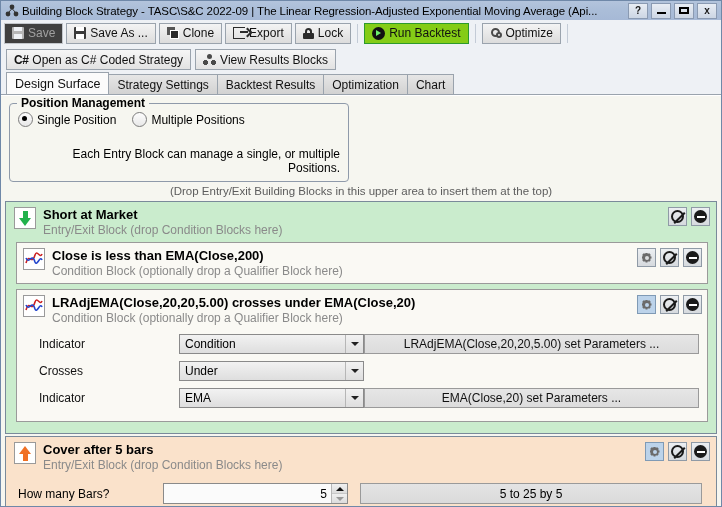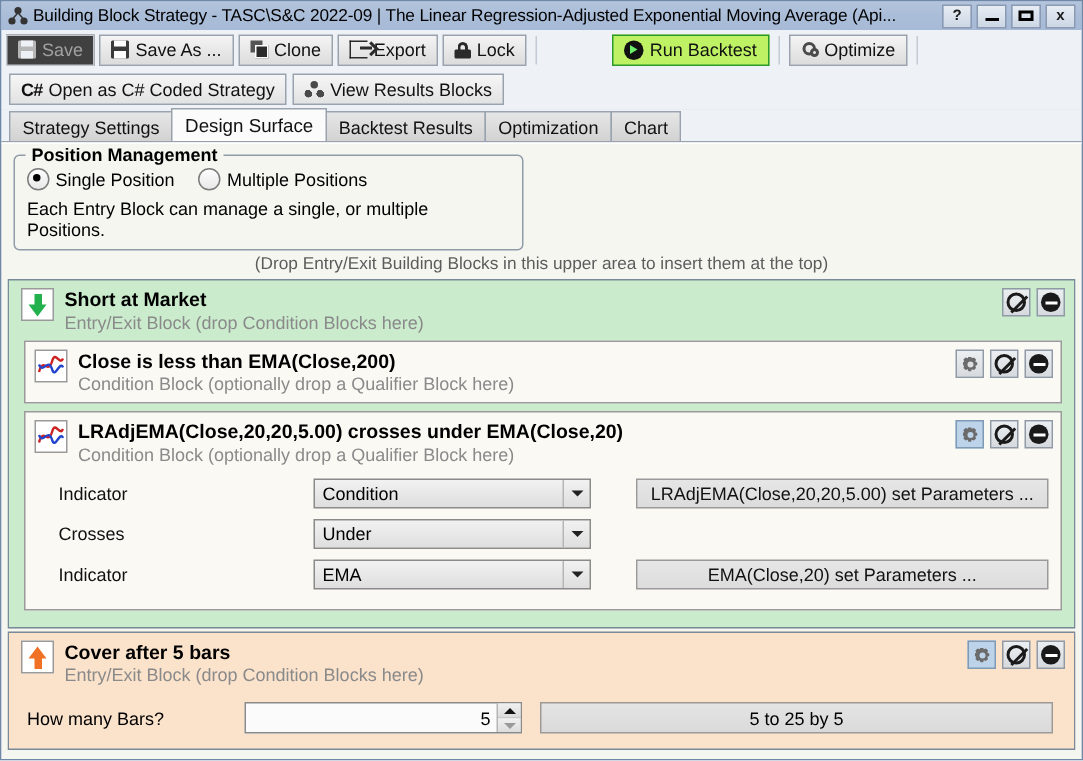--- a/index.html
+++ b/index.html
@@ -90,24 +90,23 @@
     align-items: center;
     gap: 4px;
     padding: 0 7px;
     font-size: 12px;
     color: #111;
     box-sizing: border-box;
     white-space: nowrap;
   }
   .tbtn.disabled { color: #a0a0a0; border-color: #c2c6cb; background:#404040; }
   .tbtn.run {
-    background: #bef264;
+    background: #84cc16;
     border: 1px solid #2c9a2c;
     font-weight: normal;
-    margin-left: 44px;
   }
   .tbtn.plain { border: 1px solid #9aa3ad; background: linear-gradient(to bottom,#f6f6f6,#e2e2e2); }
   .sep { width: 1px; height: 19px; background: #c3cbd6; margin: 0 3px; }
 
   .ic { display:inline-block; position:relative; flex:0 0 auto; }
   .ic-save { width:12px;height:12px;background:#3a3a3a;border-radius:1px;}
   .ic-save:before{content:"";position:absolute;left:2px;top:0;width:8px;height:4px;background:#fff;}
   .ic-save:after{content:"";position:absolute;left:2px;bottom:0;width:8px;height:5px;background:#fff;}
   .ic-save.dim{background:#b6b6b6;}
   .ic-save.dim:before,.ic-save.dim:after{background:#eef1f5;}
@@ -201,21 +200,21 @@
     width: 13px; height: 13px; border-radius: 50%;
     border: 1px solid #7c7c7c;
     background: linear-gradient(to bottom,#fdfdfd,#e8e8e8);
     display:inline-block; position:relative; flex:0 0 auto;
   }
   .radio.checked:after {
     content:""; position:absolute; left:3px; top:3px;
     width:5px;height:5px;border-radius:50%;background:#000;
   }
   .radio-label { font-size: 12px; margin-right: 12px; }
-  .group-note { font-size: 12px; margin-top: 5px; }
+  .group-note { font-size: 12px; margin-top: 20px; text-align: right; }
 
   .drop-hint {
     text-align: center;
     color: #5c5c5c;
     font-size: 11.5px;
     padding: 3px 0 4px 0;
     flex: 0 0 auto;
   }
 
   
@@ -285,21 +284,21 @@
     box-sizing: border-box;
   }
   .cond-head { display:flex; align-items:flex-start; padding: 5px 5px 4px 6px; }
   .cond-icon {
     width:22px;height:22px;border:1px solid #9a9a9a;background:#fff;margin-right:7px;flex:0 0 auto;
     position:relative; overflow:hidden; box-sizing:border-box;
   }
   .cond-icon svg { display:block; }
 
   .params { padding: 2px 8px 8px 22px; }
-  .prow { display:flex; align-items:center; height:23px; margin-bottom:4px;gap:30px; }
+  .prow { display:flex; align-items:center; height:23px; margin-bottom:4px; }
   .plabel { width: 140px; font-size:12px; color:#111; flex:0 0 auto;}
   .pselect {
     width: 185px; height: 20px;
     border: 1px solid #8a8a8a;
     background: linear-gradient(to bottom,#f2f2f2,#dedede);
     display:flex; align-items:center; justify-content:space-between;
     box-sizing:border-box; padding: 0 0 0 5px;
     font-size:12px; flex:0 0 auto;
   }
   .pselect .arrow-box {
@@ -405,22 +404,22 @@
       <span class="ic ic-cs">C#</span>
       <span>Open as C# Coded Strategy</span>
     </span>
     <span class="tbtn plain">
       <span class="ic ic-blocks"></span>
       <span>View Results Blocks</span>
     </span>
   </div>
 
   <div class="tabstrip">
+    <span class="tab active">Design Surface</span>
     <span class="tab">Strategy Settings</span>
-    <span class="tab active">Design Surface</span>
     <span class="tab">Backtest Results</span>
     <span class="tab">Optimization</span>
     <span class="tab">Chart</span>
   </div>
 
   <div class="page">
 
     <div class="groupbox">
       <span class="groupbox-title">Position Management</span>
       <div class="radio-row">

